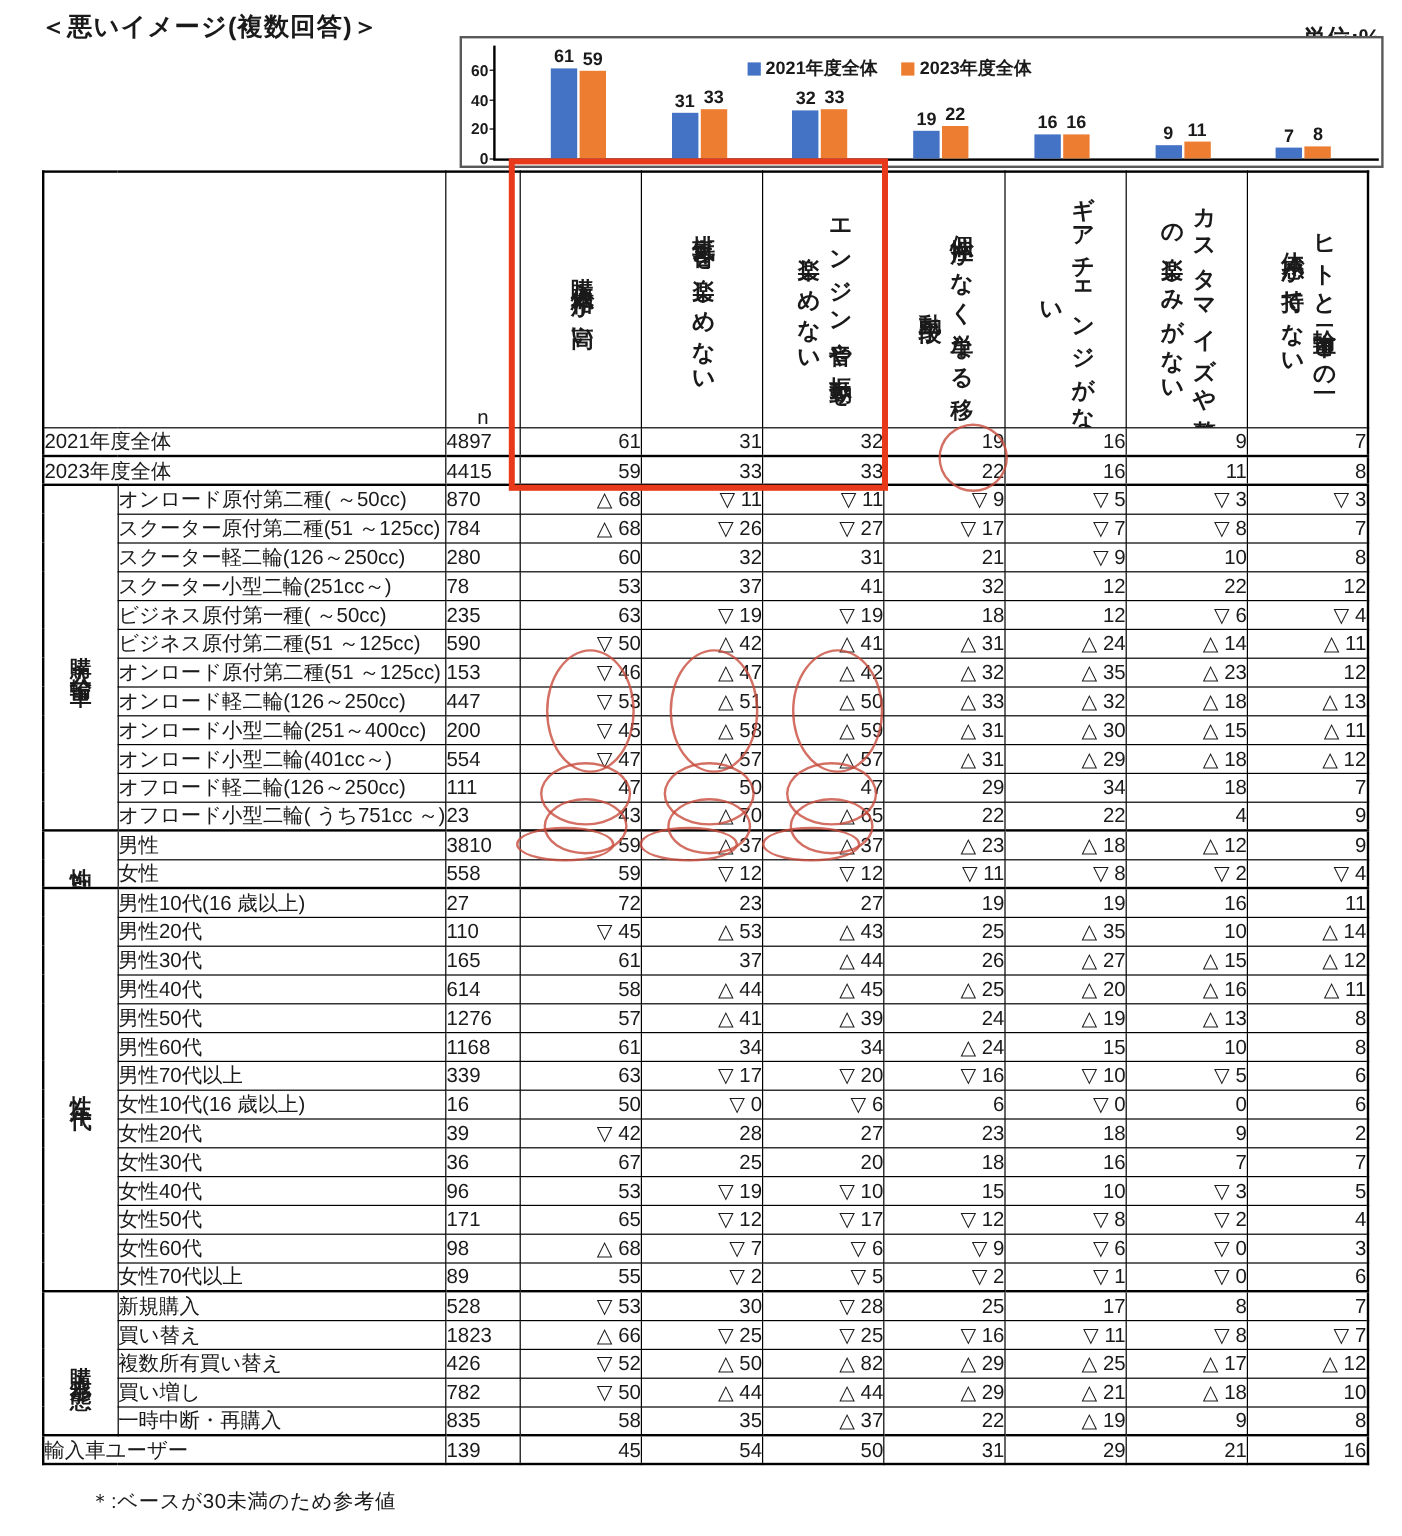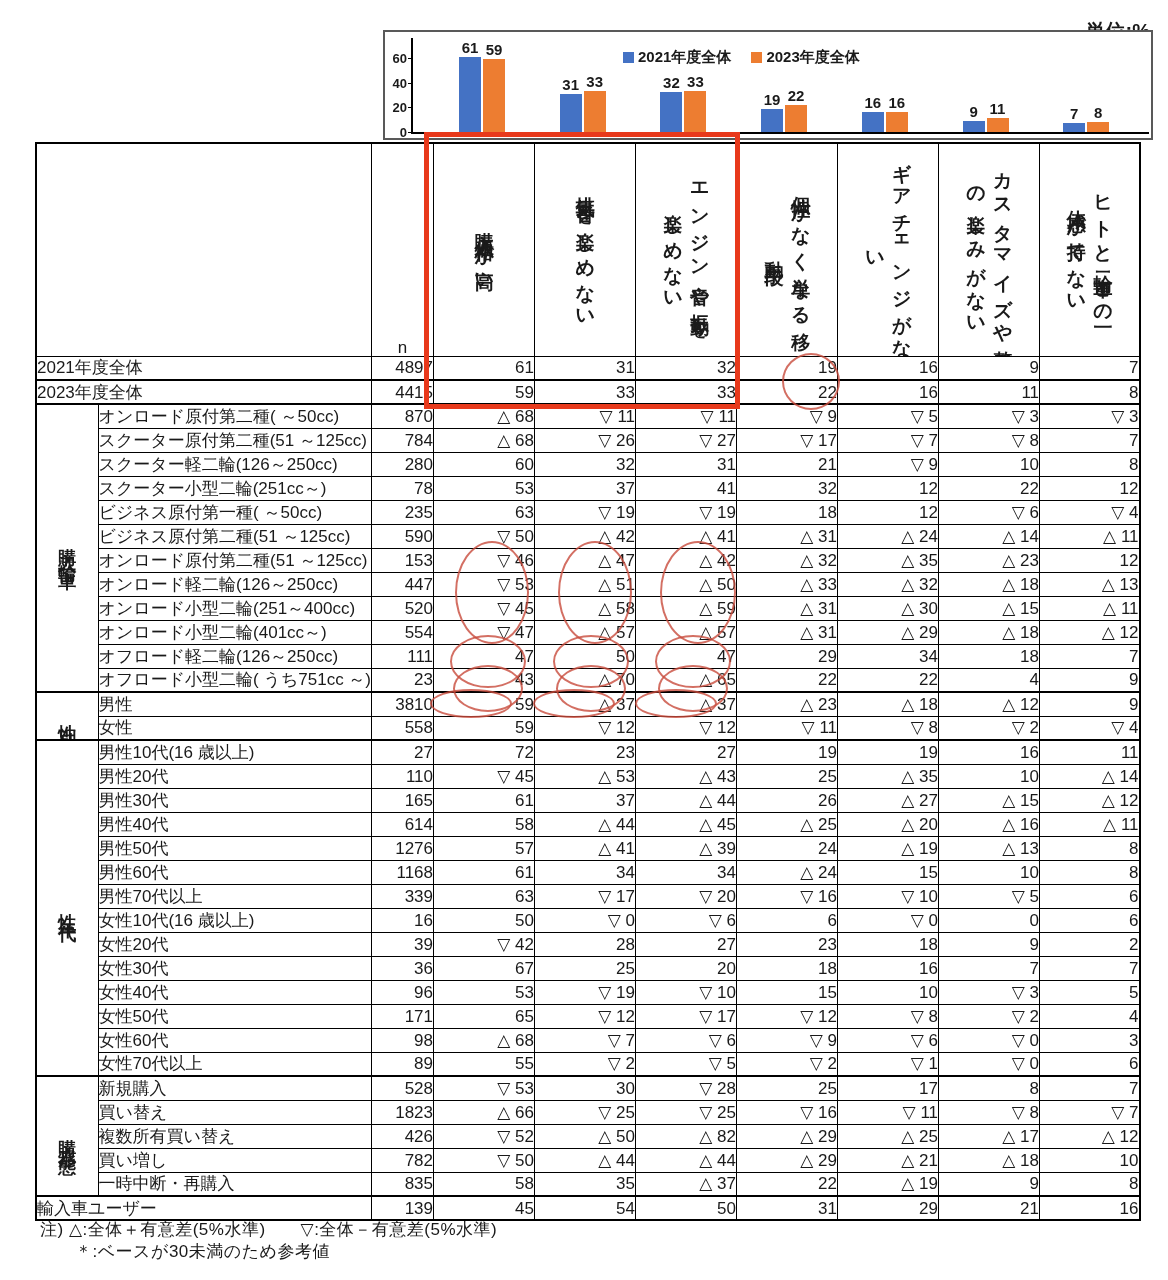--- a/index.html
+++ b/index.html
@@ -19,21 +19,21 @@
   .legend-item{display:flex;align-items:center;gap:4px;}
   .legend-swatch{width:11px;height:11px;display:inline-block;}
   
   table.stat{position:absolute;left:35px;top:142px;border-collapse:collapse;table-layout:fixed;
              border:2px solid #000;}
   table.stat td{border:1px solid #000;font-size:17px;line-height:1;overflow:hidden;padding:0;}
   tr.datarow{height:24px;}
   tr.hdr{height:213px;}
   tr.gtop td{border-top:2px solid #000;}
   td.lbl{padding-left:5px;text-align:left;white-space:nowrap;}
-  td.ncell{text-align:right;padding-right:5px;}
+  td.ncell{padding-right:5px;}
   td.val{text-align:right;padding-right:9px;white-space:nowrap;}
   td.grp{vertical-align:middle;text-align:center;}
   .vtext{writing-mode:vertical-rl;white-space:pre-line;margin:0 auto;display:block;}
   td.colhead{vertical-align:top;text-align:center;}
   td.colhead .vtext{height:204px;font-size:19px;font-weight:600;letter-spacing:3.5px;line-height:1.4;padding-top:5px;}
   td.grp .vtext{font-size:18px;font-weight:600;letter-spacing:6px;}
   td.nhead{vertical-align:bottom;text-align:center;font-size:17px;padding-bottom:3px;}
   
   .hl-box{position:absolute;border:5px solid #e8391b;background:transparent;pointer-events:none;box-sizing:border-box;}
   .hl-ellipse{position:absolute;border:2px solid rgba(200,75,60,.8);border-radius:50%;pointer-events:none;box-sizing:border-box;}
@@ -44,20 +44,21 @@
   .logo-main{font-size:30px;font-weight:bold;letter-spacing:0;}
   .logo-sub{display:flex;justify-content:space-between;align-items:baseline;gap:4px;margin-top:1px;}
   .logo-jp{font-size:7px;font-style:normal;}
   .logo-machine{font-size:11px;font-weight:bold;}
 </style>
 </head>
 <body>
 
 <div class="page">
 
+  <div class="page-title">＜悪いイメージ(複数回答)＞</div>
   <div class="unit-label">単位:%</div>
 
   <div class="chart">
     <div class="yaxis"></div>
     <div class="baseline"></div>
     <div id="yticks">
         <div class="ytick" style="top: 93px;">0</div>
         <div class="ytick" style="top: 68.3px;">20</div>
         <div class="ytick" style="top: 43.6px;">40</div>
         <div class="ytick" style="top: 18.9px;">60</div>
@@ -255,21 +256,21 @@
           <td class="val">▽ 53</td>
           <td class="val">△ 51</td>
           <td class="val">△ 50</td>
           <td class="val">△ 33</td>
           <td class="val">△ 32</td>
           <td class="val">△ 18</td>
           <td class="val">△ 13</td>
         </tr>
         <tr class="datarow">
           <td class="lbl">オンロード小型二輪(251～400cc)</td>
-          <td class="ncell">520</td>
+          <td class="ncell">200</td>
           <td class="val">▽ 45</td>
           <td class="val">△ 58</td>
           <td class="val">△ 59</td>
           <td class="val">△ 31</td>
           <td class="val">△ 30</td>
           <td class="val">△ 15</td>
           <td class="val">△ 11</td>
         </tr>
         <tr class="datarow">
           <td class="lbl">オンロード小型二輪(401cc～)</td>
@@ -568,21 +569,20 @@
       <div class="hl-ellipse" style="left: 553px; top: 635px; width: 76px; height: 53px; border-color: rgba(200, 75, 60, 0.8);"></div>
       <div class="hl-ellipse" style="left: 556px; top: 665px; width: 70px; height: 47px; border-color: rgba(200, 75, 60, 0.8);"></div>
       <div class="hl-ellipse" style="left: 533px; top: 689px; width: 82px; height: 29px; border-color: rgba(200, 75, 60, 0.8);"></div>
       <div class="hl-ellipse" style="left: 660px; top: 541px; width: 76px; height: 103px; border-color: rgba(200, 75, 60, 0.8);"></div>
       <div class="hl-ellipse" style="left: 655px; top: 635px; width: 76px; height: 53px; border-color: rgba(200, 75, 60, 0.8);"></div>
       <div class="hl-ellipse" style="left: 658px; top: 665px; width: 70px; height: 47px; border-color: rgba(200, 75, 60, 0.8);"></div>
       <div class="hl-ellipse" style="left: 635px; top: 689px; width: 82px; height: 29px; border-color: rgba(200, 75, 60, 0.8);"></div>
       <div class="hl-ellipse" style="left: 782px; top: 353px; width: 58px; height: 57px; border-color: rgba(200, 75, 60, 0.8);"></div>
     </div>
 
-  <div class="note1">注) △:全体＋有意差(5%水準)　　▽:全体－有意差(5%水準)</div>
   <div class="note2">＊:ベースが30未満のため参考値</div>
 
   <div class="logo">
     <div class="logo-main">YOUNG</div>
     <div class="logo-sub">
       <span class="logo-jp">ヤングマシン</span>
       <span class="logo-machine">MACHINE</span>
     </div>
   </div>
 

